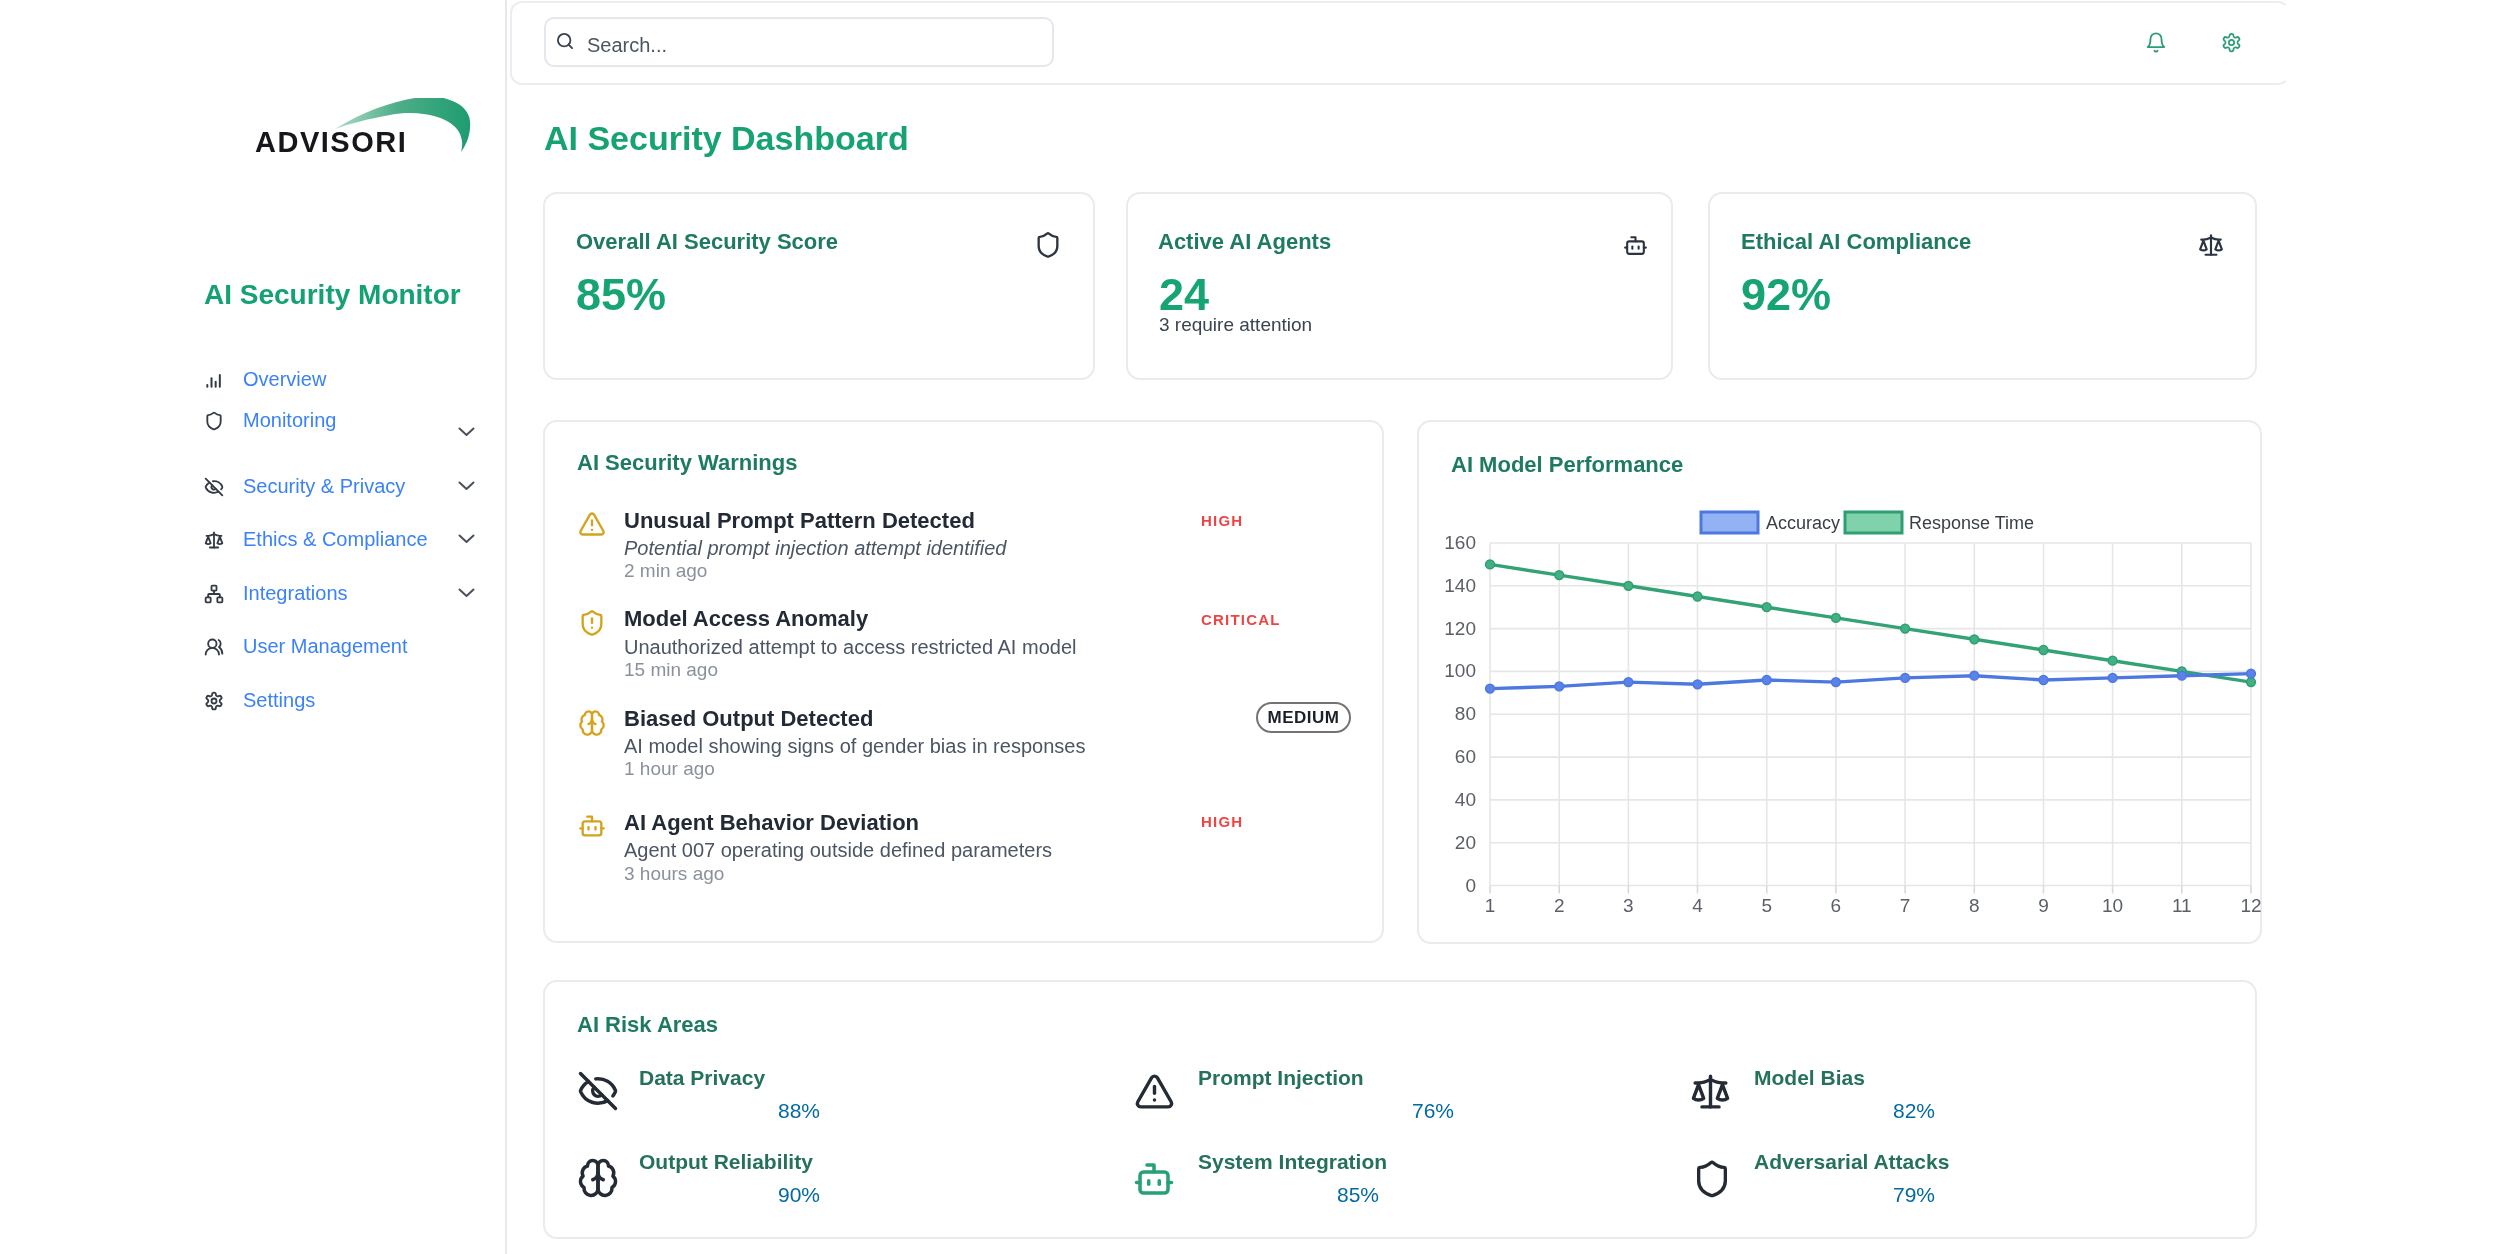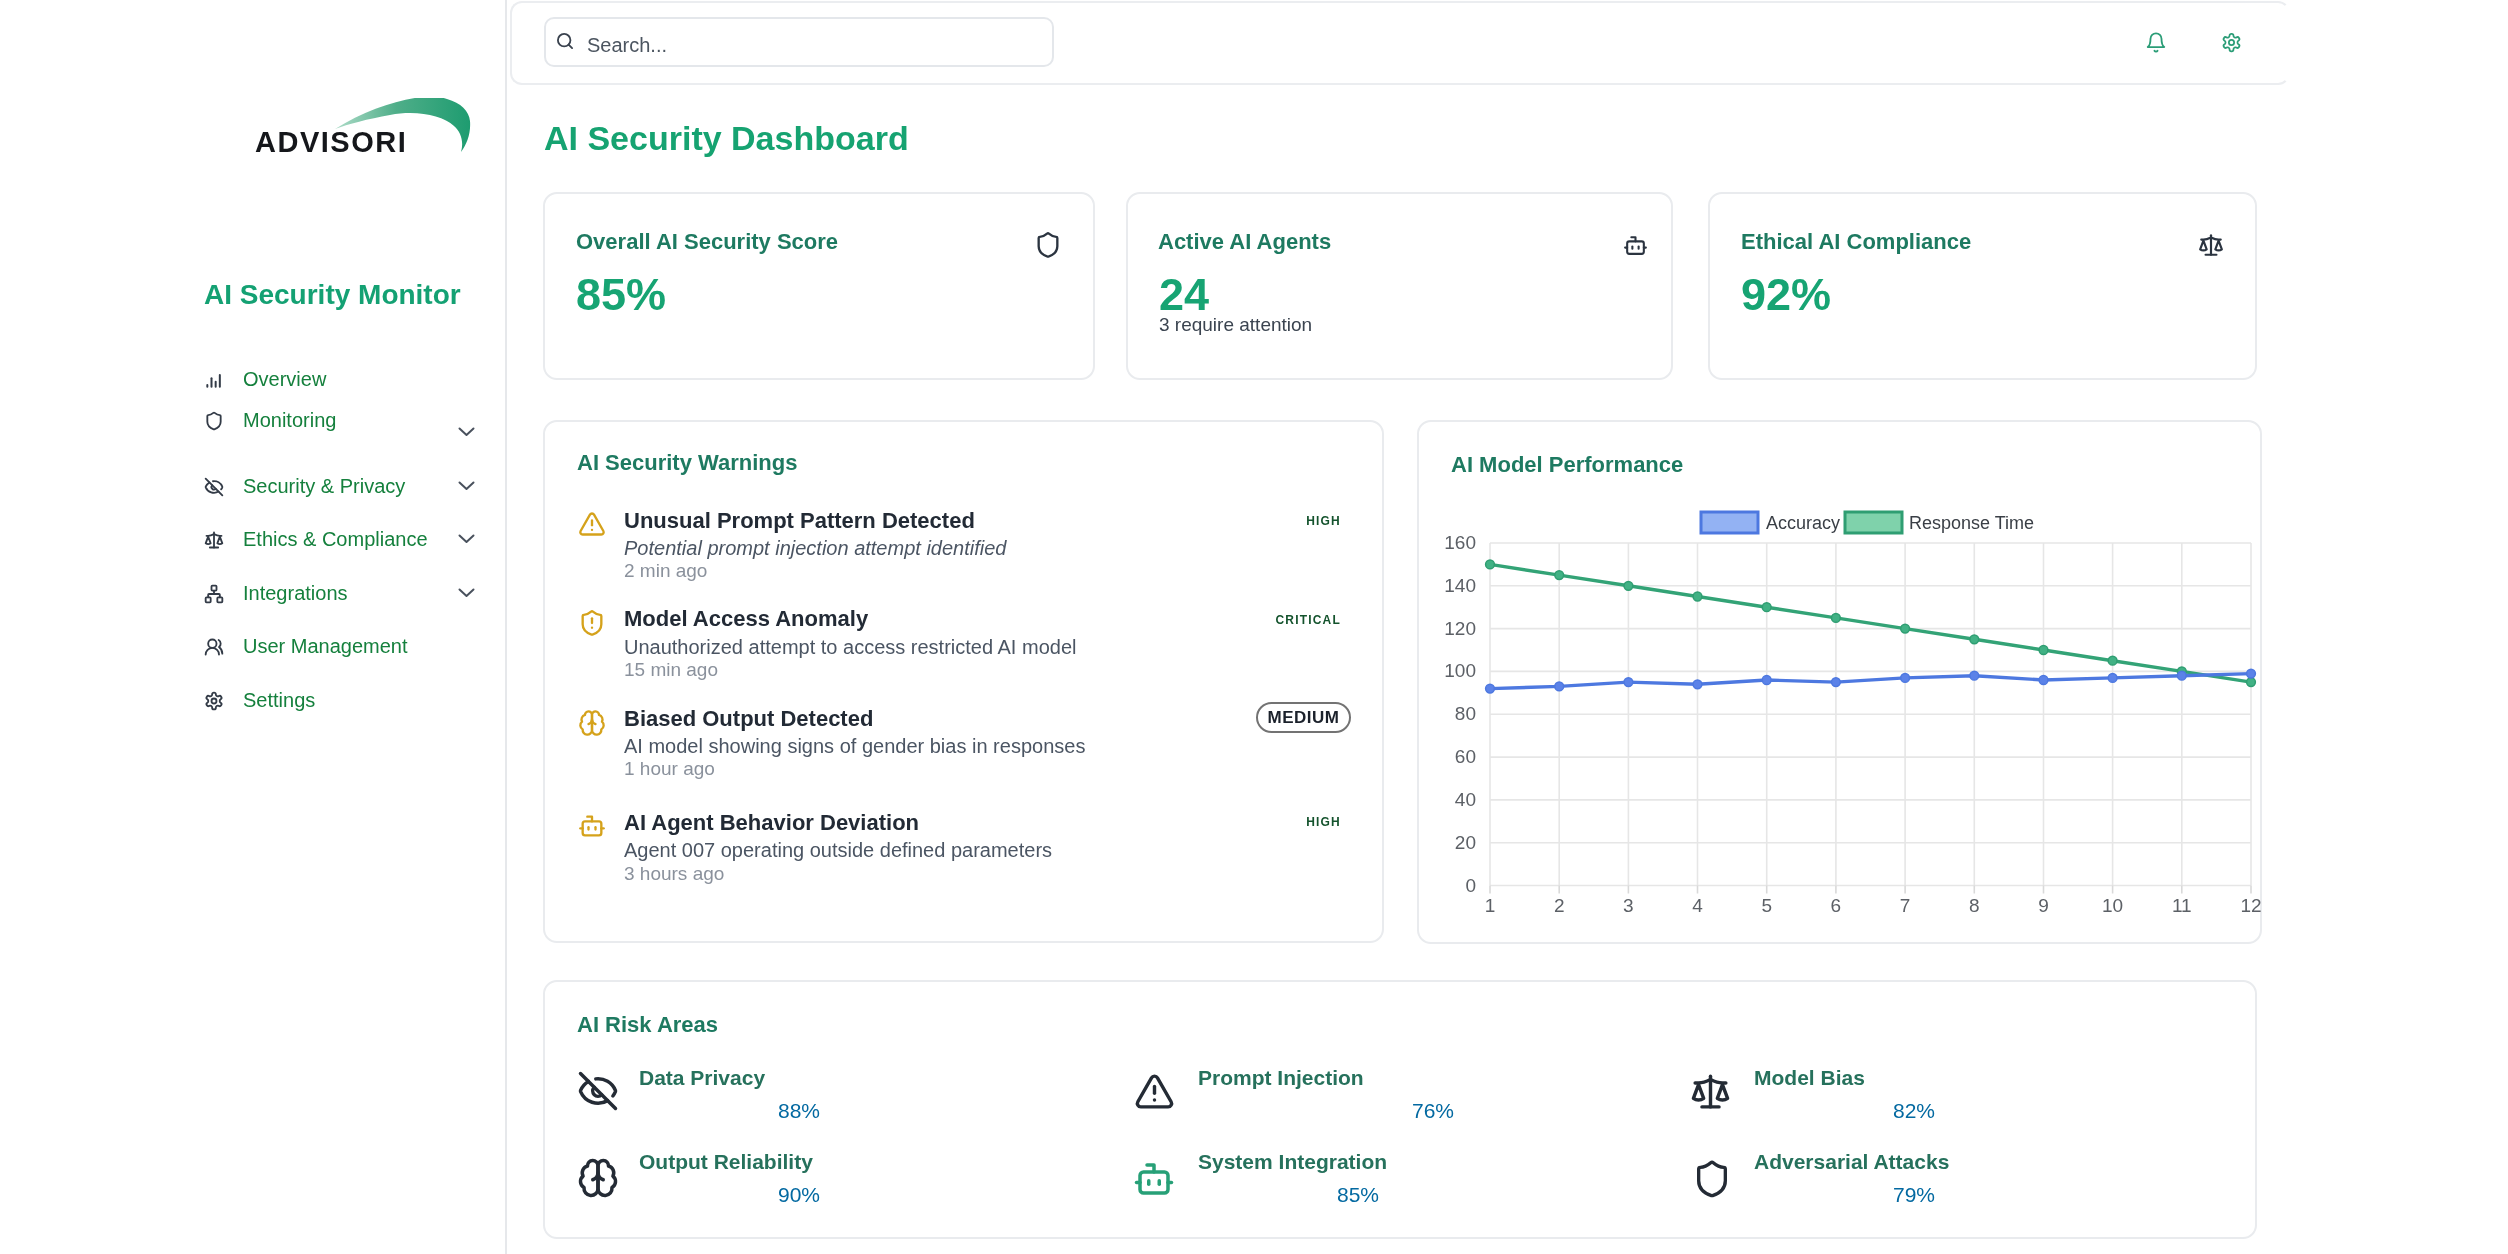--- a/index.html
+++ b/index.html
@@ -6,22 +6,22 @@
 html,body { width:2508px; height:1254px; background:#ffffff; font-family:"Liberation Sans", sans-serif; overflow:hidden; }
 .abs { position:absolute; }
 #page { position:relative; width:2508px; height:1254px; }
 .icon { display:block; }
 
 .gBright { color:#16a371; }
 .card { position:absolute; background:#fff; border:2px solid #e9ebee; border-radius:14px; }
 .ctitle { font-size:22px; font-weight:bold; color:#1e7a61; line-height:26px; }
 .bignum { font-size:45px; font-weight:bold; color:#17a473; line-height:45px; }
 .navitem { position:absolute; left:204px; display:flex; align-items:center; color:#333b47; }
-.navitem .txt { font-size:20px; font-weight:500; margin-left:19px; color:#15803d; }
-.sev { position:absolute; width:140px; text-align:right; font-size:12px; font-weight:600; color:#14532d; letter-spacing:1.2px; line-height:16.5px; }
+.navitem .txt { font-size:20px; font-weight:500; margin-left:19px; color:#3b82f6; }
+.sev { position:absolute; width:140px; text-align:left; font-size:15px; font-weight:600; color:#ef4444; letter-spacing:1.2px; line-height:16.5px; }
 .wtitle { font-size:22px; font-weight:700; color:#222a35; line-height:22px; }
 .wdesc { font-size:20px; color:#4b5563; line-height:20px; }
 .wtime { font-size:19px; color:#8a919c; line-height:19px; }
 .rtitle { font-size:21px; font-weight:600; color:#26715c; line-height:21px; }
 .rpct { font-size:21px; font-weight:500; color:#0369a1; line-height:21px; }
 </style>
 </head>
 <body>
 <div id="page">
 

